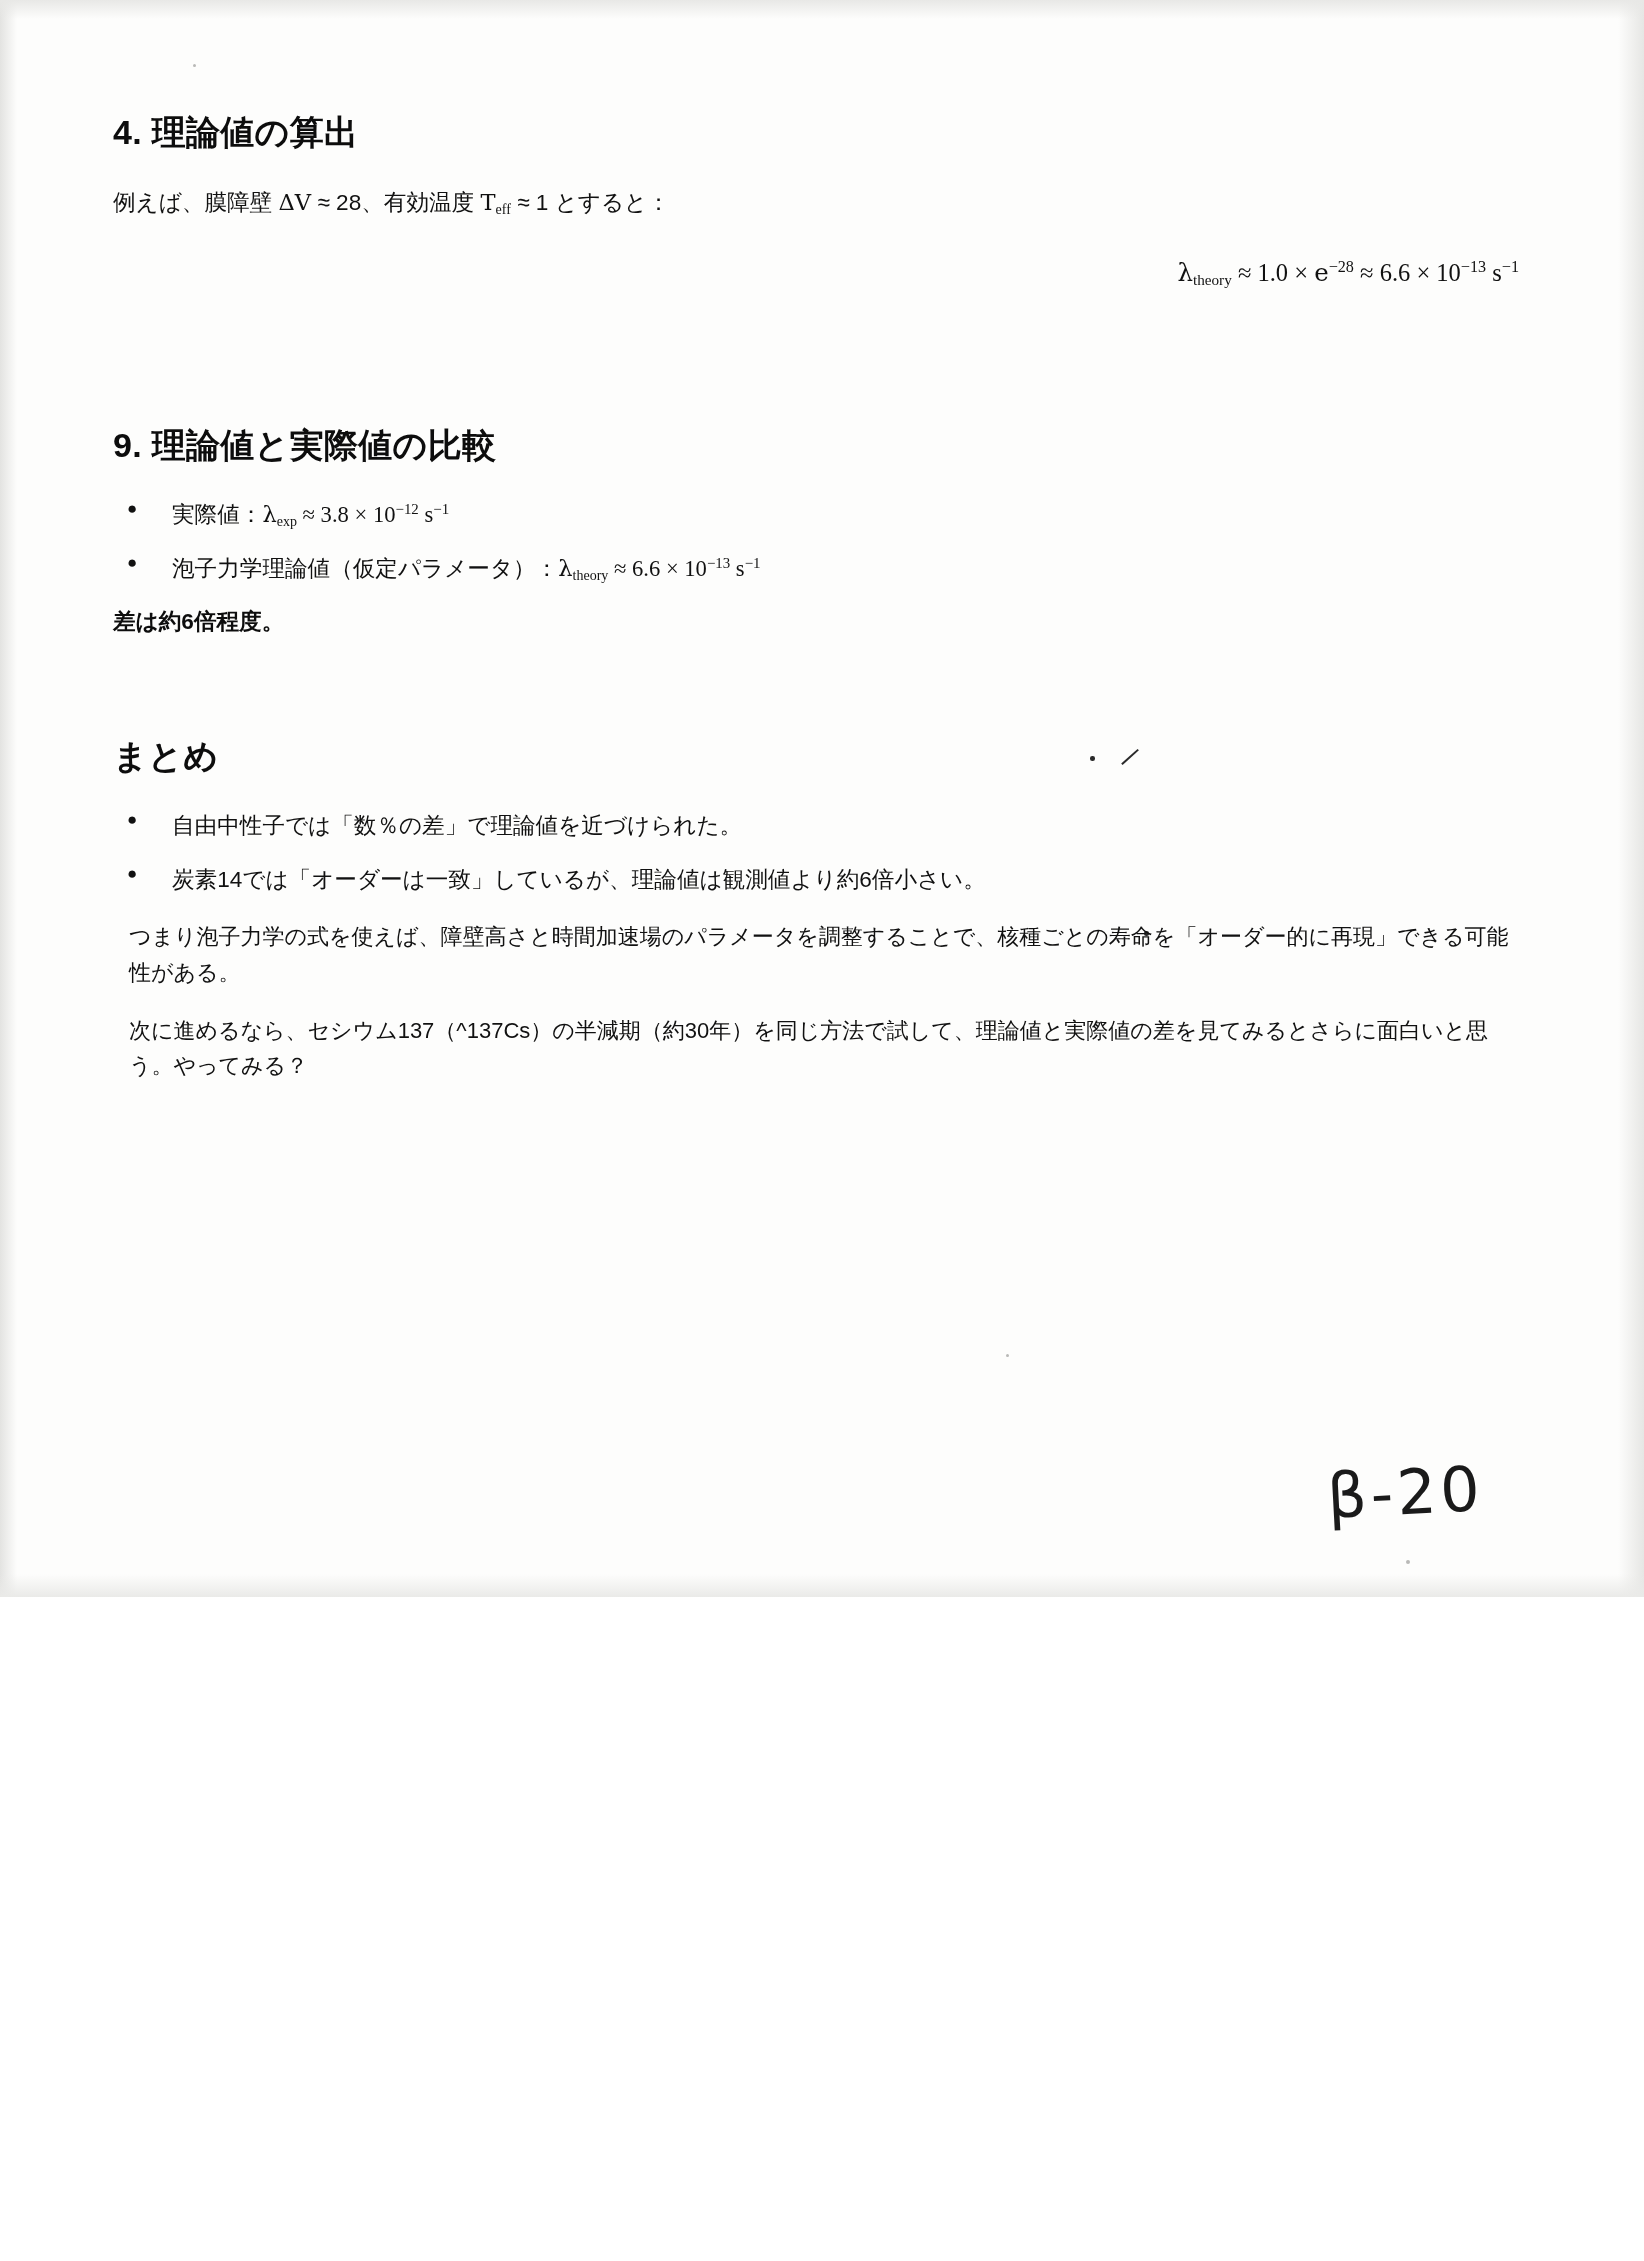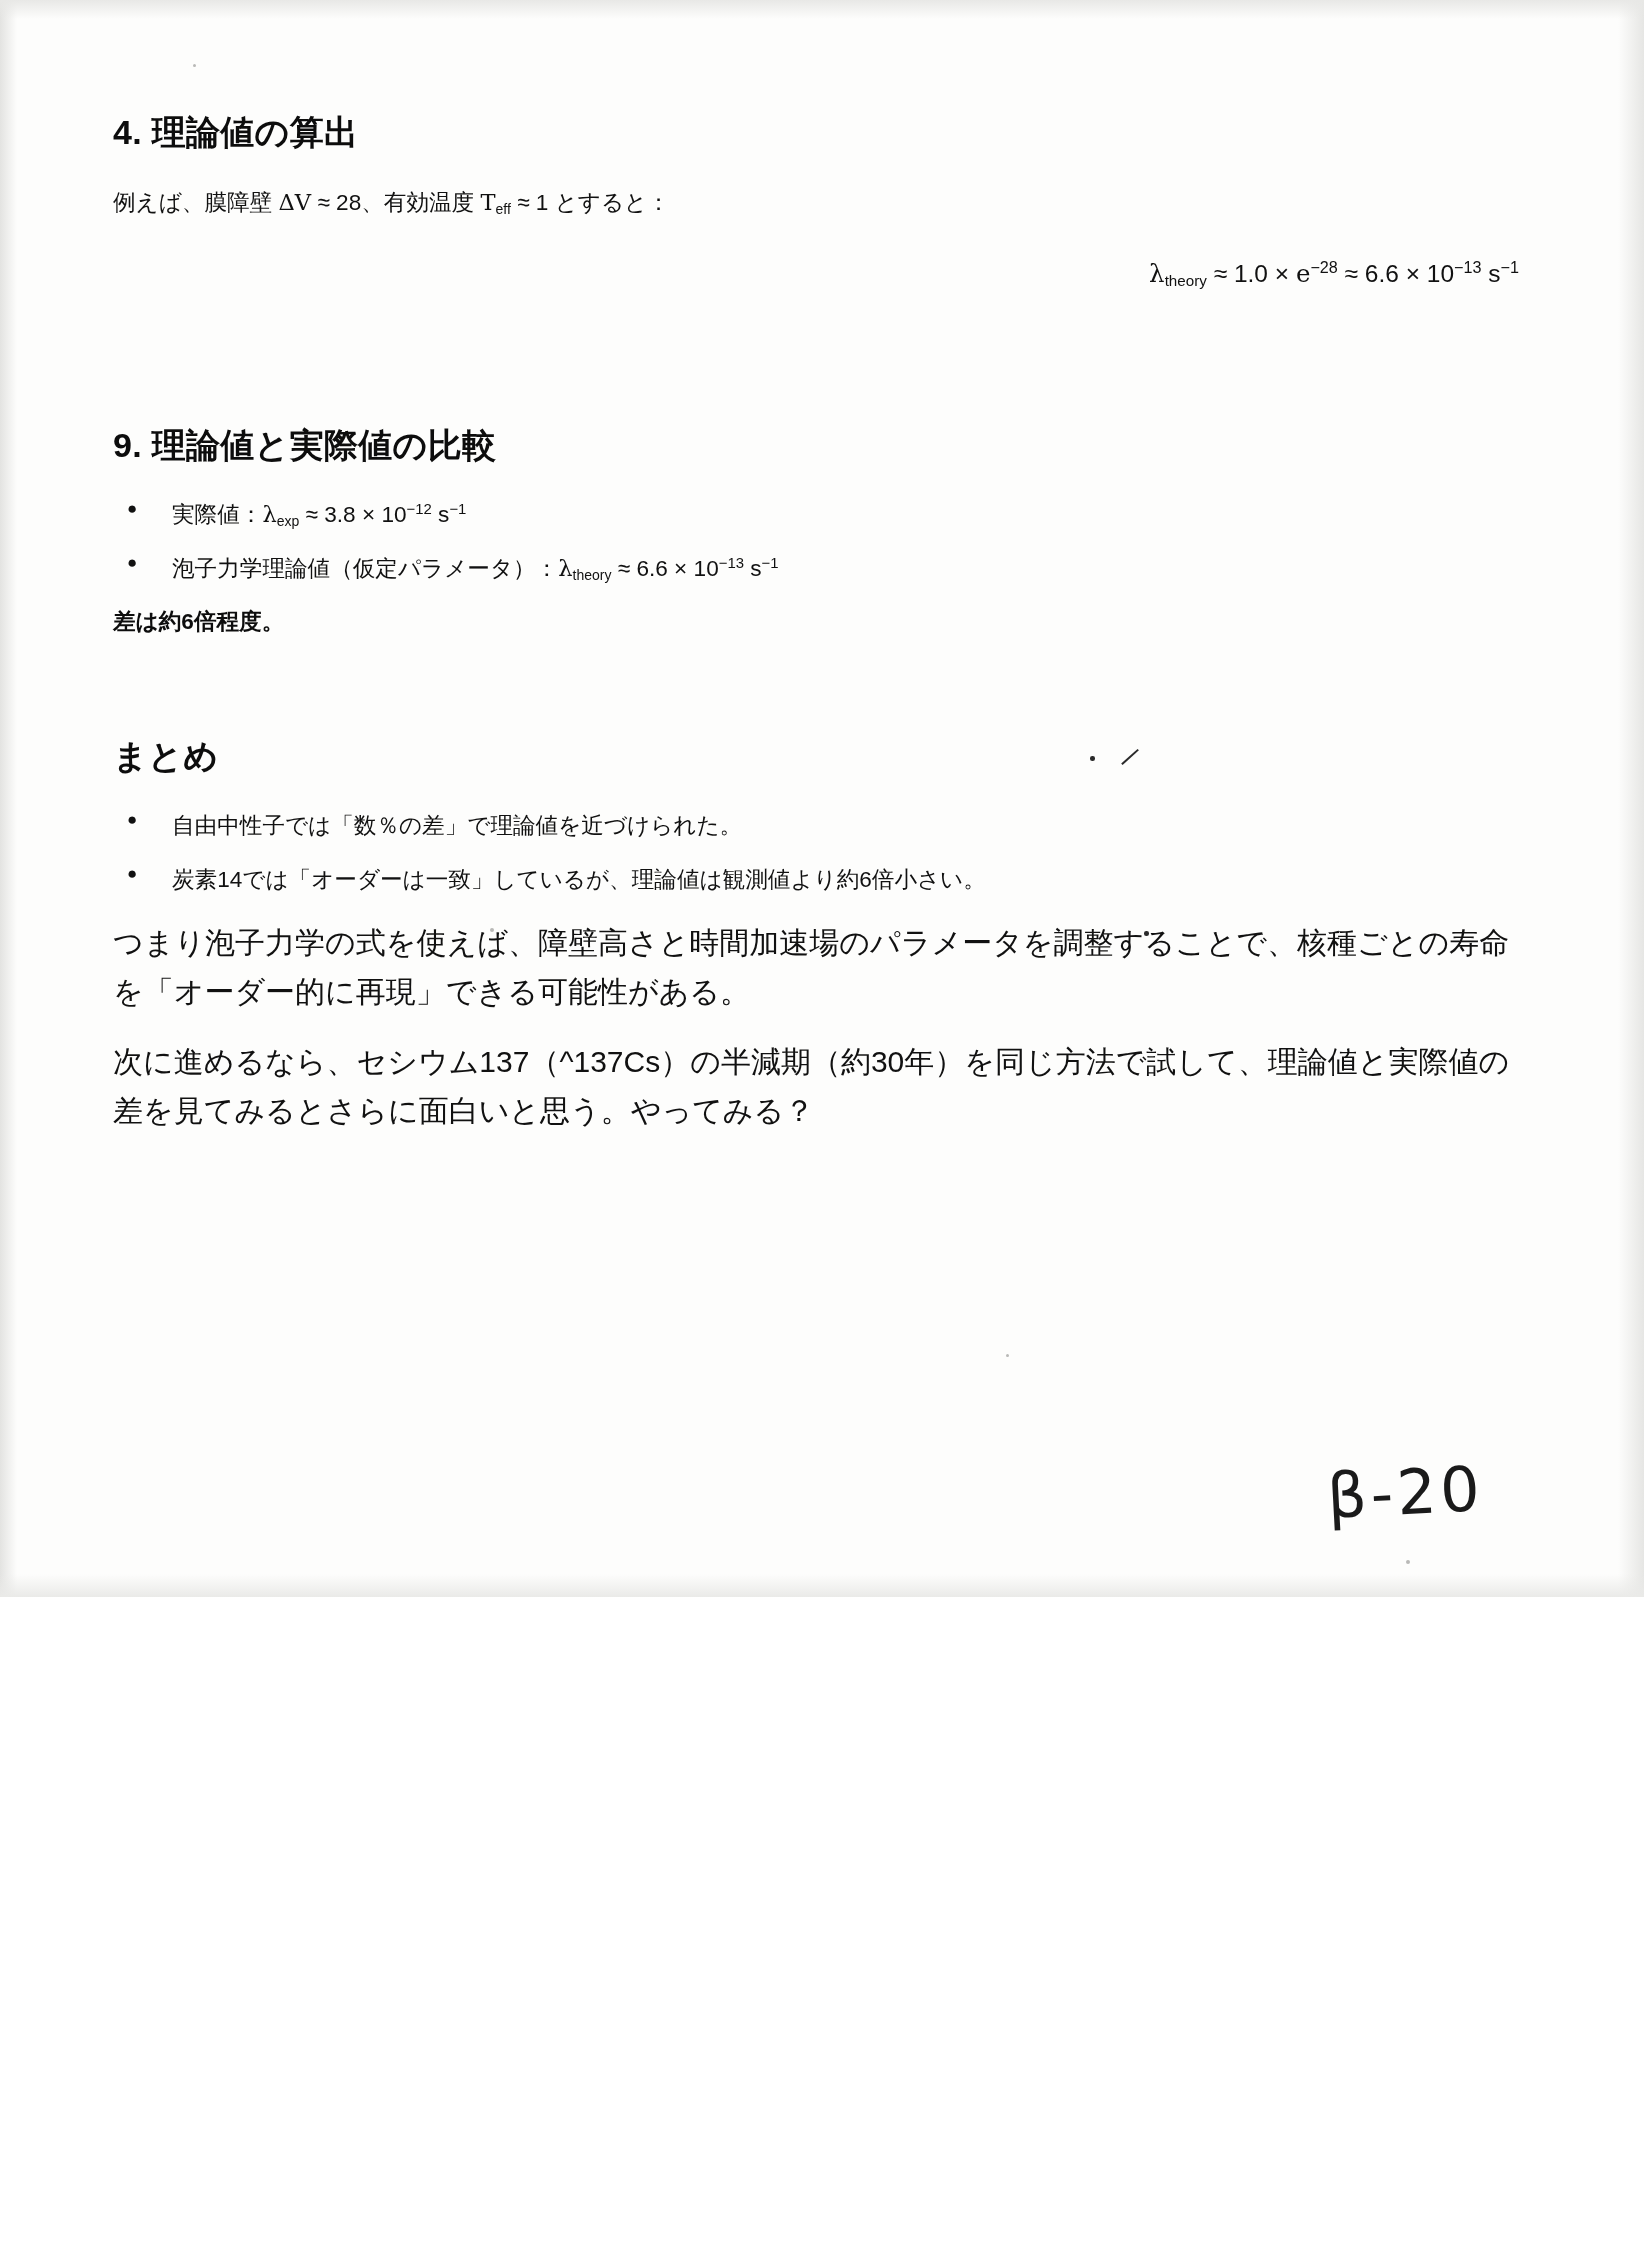--- a/index.html
+++ b/index.html
@@ -101,44 +101,44 @@
     left: 14px;
     top: -1.3px;
     font-size: 17px;
     color: #111111;
   }
 
   .mathvar {
     font-family: "DejaVu Serif", serif;
   }
   .mathup {
-    font-family: Liberation Sans, sans-serif;
+    font-family: Liberation Serif, serif;
     font-style: normal;
   }
   sub {
     font-size: 0.62em;
     font-style: normal;
     vertical-align: -0.25em;
   }
   sup {
     font-size: 0.66em;
     vertical-align: 0.55em;
   }
 
   .bold-note {
     font-size: 22.6px;
     font-weight: bold;
     margin: 11.6px 0 0 0;
     color: #0d0d0d;
   }
 
   .body-para {
-    font-size: 30px;
+    font-size: 22px;
     line-height: 1.62;
-    margin: 22px 0 0 0;
+    margin: 22px 0 0 16px;
     color: #111111;
   }
 
   
   .page-mark {
     position: absolute;
     right: 161px;
     bottom: 68px;
     font-family: "DejaVu Sans", sans-serif;
     font-size: 62px;

